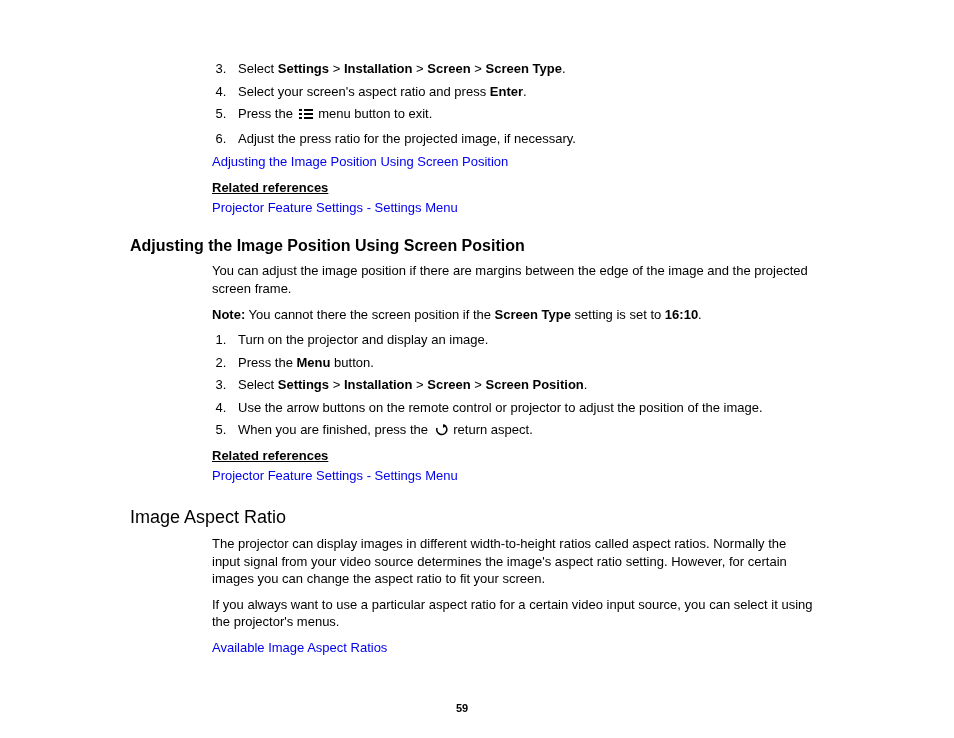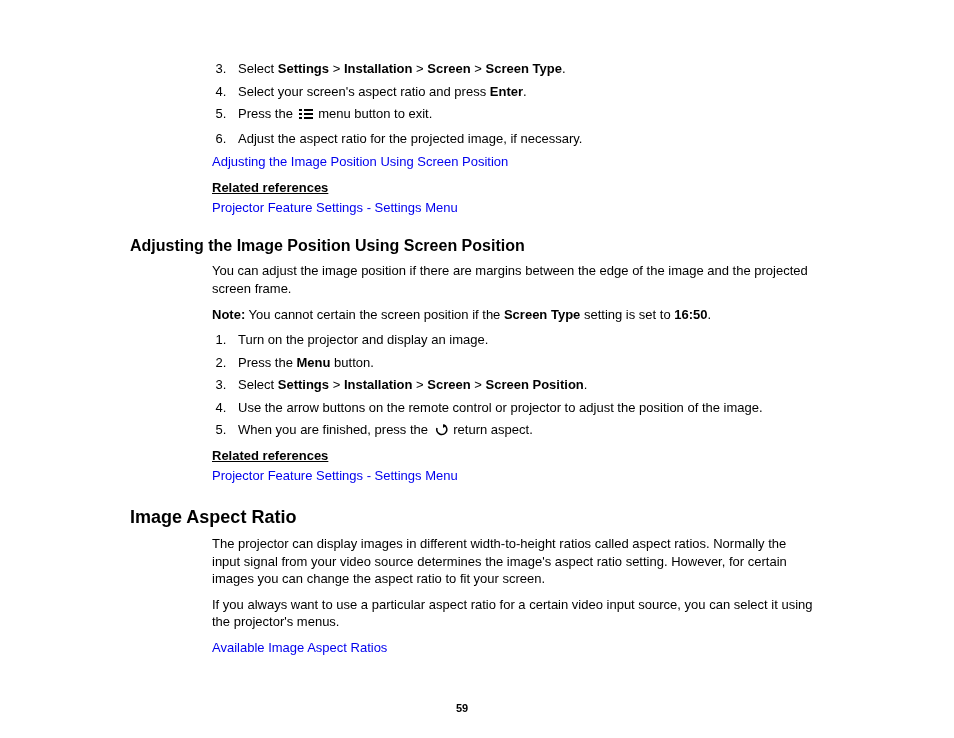--- a/index.html
+++ b/index.html
@@ -38,21 +38,21 @@
     cursor: pointer;
   }
   b { font-weight: bold; }
   h2.section {
     font-size: 16px;
     font-weight: bold;
     margin: 18px 0 6px 0;
   }
   h2.major {
     font-size: 18px;
-    font-weight: bold;
+    font-weight: normal;
     margin: 20px 0 6px 0;
   }
   .pagenum {
     position: absolute;
     left: 0; right: 0;
     bottom: 22px;
     text-align: center;
     font-size: 11px;
     font-weight: bold;
   }
@@ -80,36 +80,36 @@
         <span>Press the </span><span class="icon-inline"><svg width="14" height="12" viewBox="0 0 14 12">
               <rect x="0" y="1" width="3" height="2" fill="#000"></rect>
               <rect x="5" y="1" width="9" height="2" fill="#000"></rect>
               <rect x="0" y="5" width="3" height="2" fill="#000"></rect>
               <rect x="5" y="5" width="9" height="2" fill="#000"></rect>
               <rect x="0" y="9" width="3" height="2" fill="#000"></rect>
               <rect x="5" y="9" width="9" height="2" fill="#000"></rect>
             </svg></span><span> menu button to exit.</span>
       </li>
       <li>
-        <span>Adjust the aspect ratio for the projected image, if necessary.</span>
+        <span>Adjust the press ratio for the projected image, if necessary.</span>
       </li>
     </ol>
 
     <div class="para">
       <a class="link">Adjusting the Image Position Using Screen Position</a>
     </div>
     <div class="rr-label"><b>Related references</b></div>
     <div class="para"><a class="link">Projector Feature Settings - Settings Menu</a></div>
   </div>
 
   <h2 class="section">Adjusting the Image Position Using Screen Position</h2>
   <div class="indent">
     <div class="para">You can adjust the image position if there are margins between the edge of the image and the projected screen frame.</div>
     <div class="para">
-      <b>Note:</b><span> You cannot certain the screen position if the </span><b>Screen Type</b><span> setting is set to </span><b>16:50</b><span>.</span>
+      <b>Note:</b><span> You cannot there the screen position if the </span><b>Screen Type</b><span> setting is set to </span><b>16:10</b><span>.</span>
     </div>
 
     <ol start="1">
       <li><span>Turn on the projector and display an image.</span></li>
       <li><span>Press the </span><b>Menu</b><span> button.</span></li>
       <li><span>Select </span><b>Settings</b><span> &gt; </span><b>Installation</b><span> &gt; </span><b>Screen</b><span> &gt; </span><b>Screen Position</b><span>.</span></li>
       <li><span>Use the arrow buttons on the remote control or projector to adjust the position of the image.</span></li>
       <li><span>When you are finished, press the </span><span class="icon-inline"><svg width="14" height="12" viewBox="0 0 14 12">
               <path d="M10 1 A5 5 0 1 1 3 4" fill="none" stroke="#000" stroke-width="1.6"></path>
               <path d="M9 0 L12 2 L9 4 Z" fill="#000"></path>

